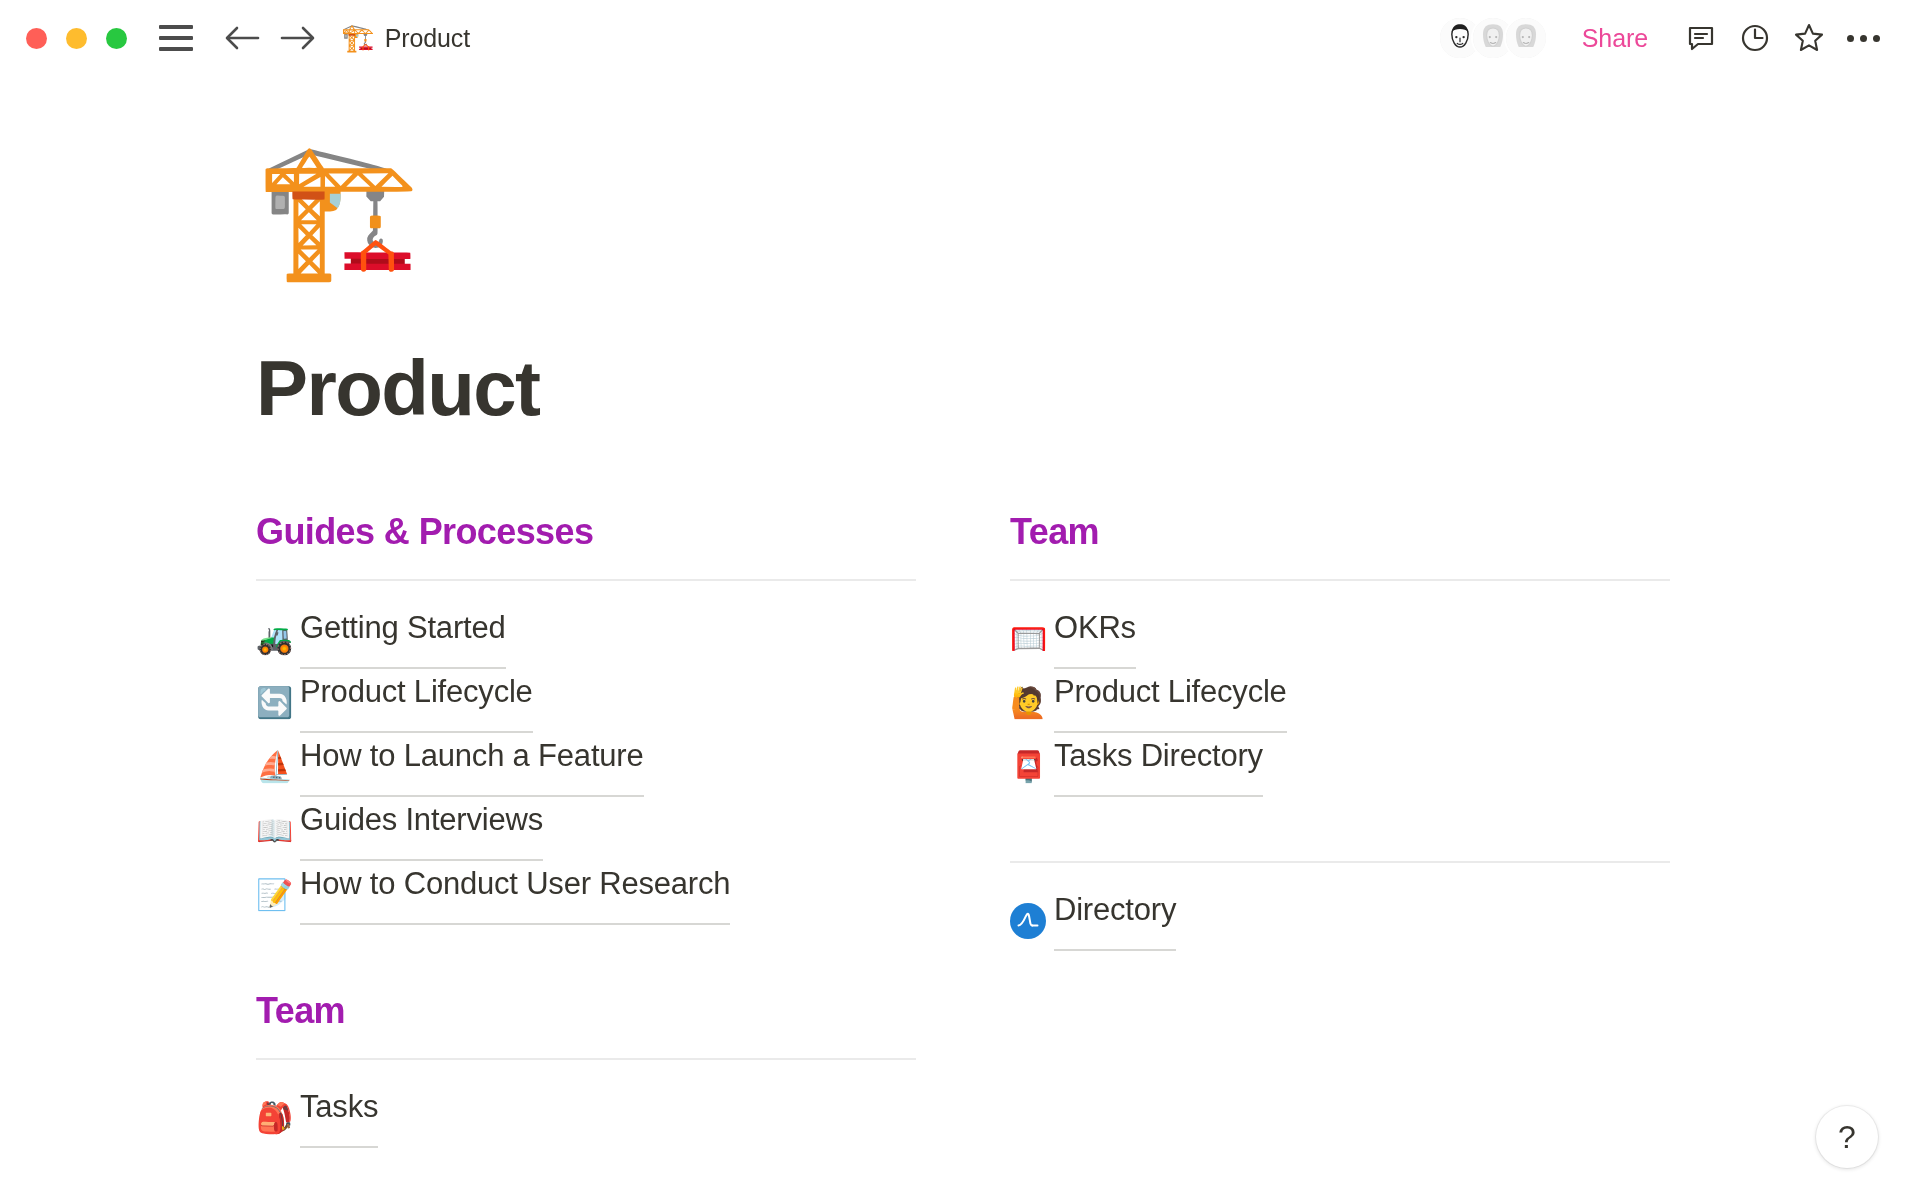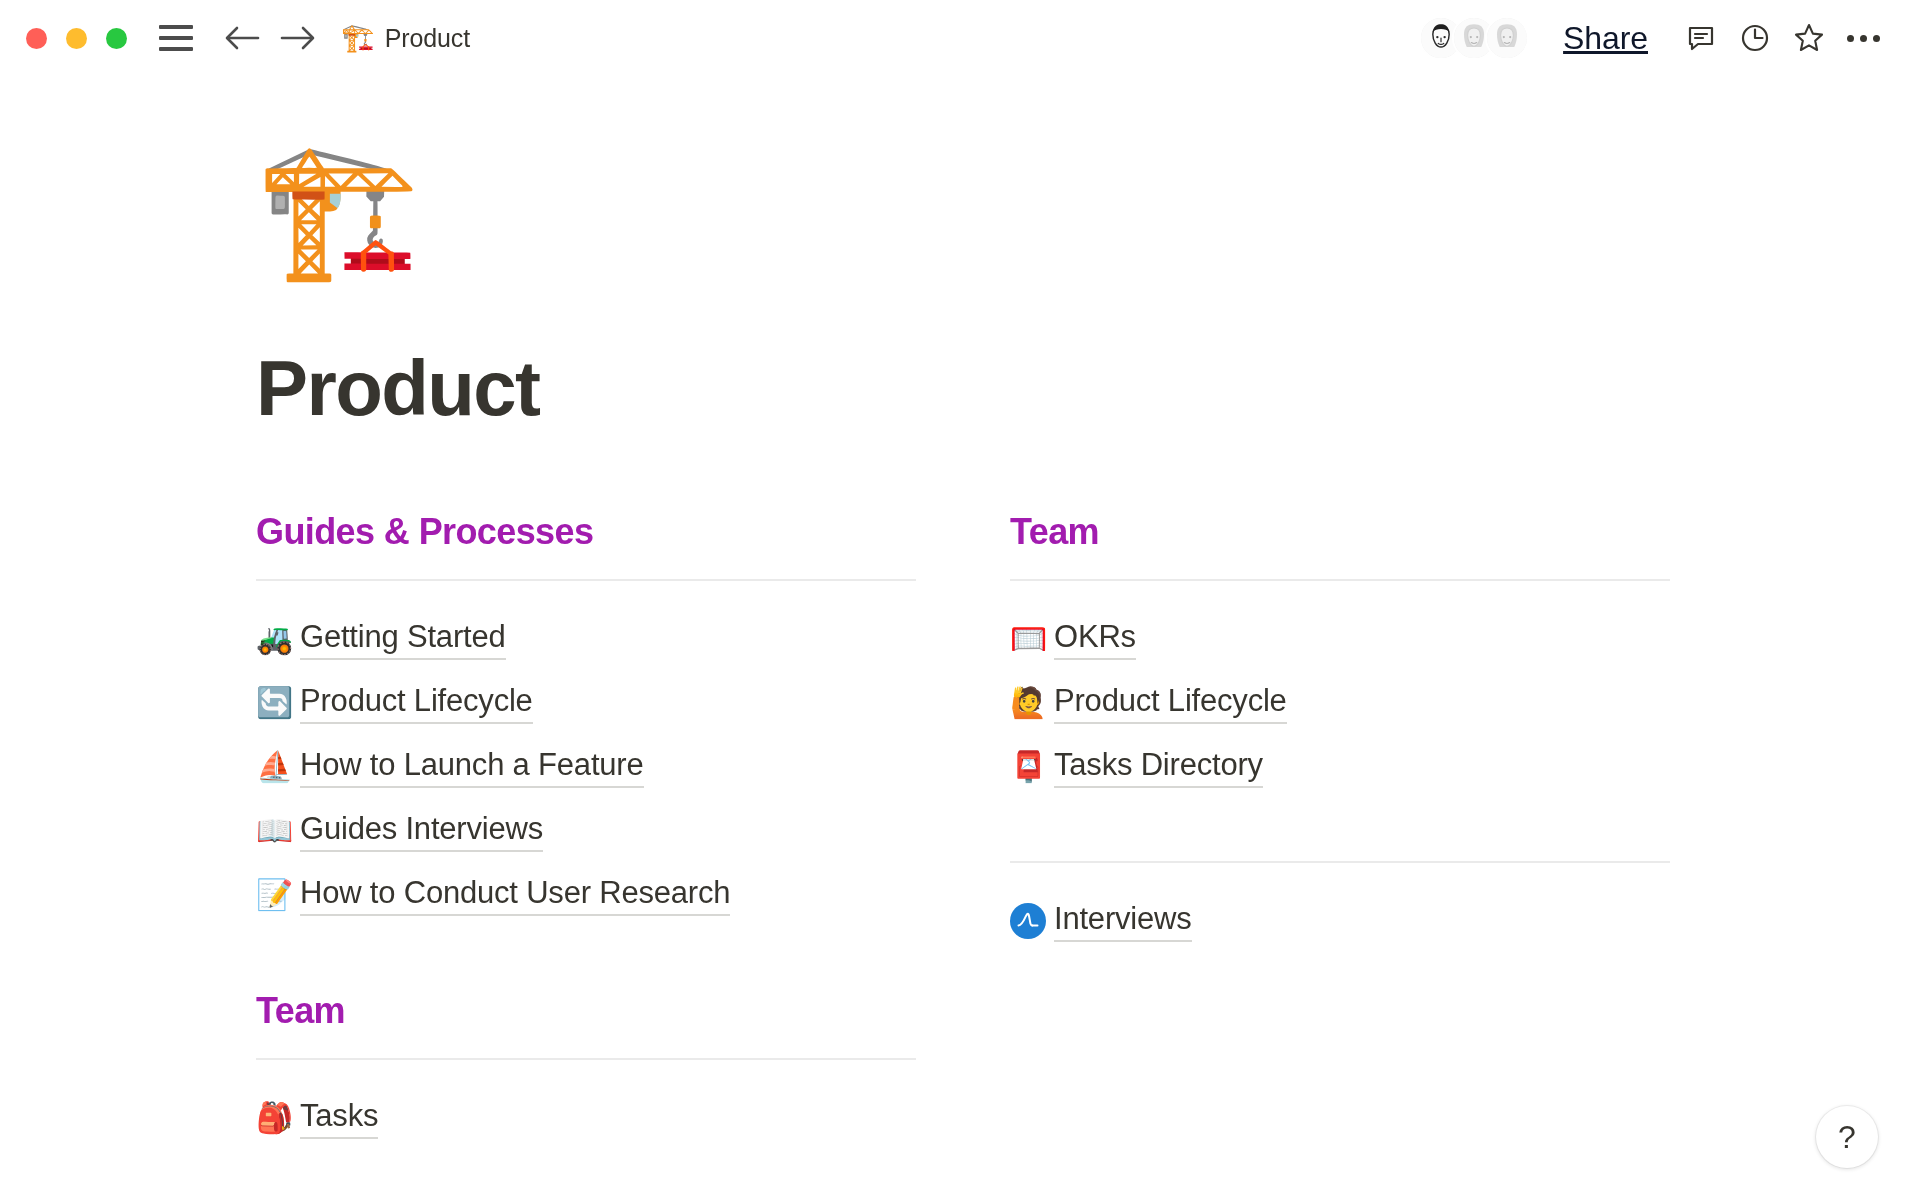--- a/index.html
+++ b/index.html
@@ -70,27 +70,26 @@
     border: 2px solid #ffffff;
     overflow: hidden;
     background: #efefef;
     display: block;
     position: relative;
   }
   .avatar + .avatar { margin-left: -11px; }
   .avatar svg { display:block; width: 100%; height: 100%; }
 
   .share-btn {
-    font-size: 32px;
-    color: #0f172a;
+    font-size: 25px;
+    color: #ec4899;
     padding: 6px 12px;
     cursor: pointer;
     letter-spacing: -0.1px;
     margin-right: 14px;
-    text-decoration: underline;
   }
   .icon-btn {
     width: 54px; height: 54px;
     display:flex; align-items:center; justify-content:center;
     cursor: pointer;
     border-radius: 6px;
   }
   .icon-btn svg { display:block; }
   .dots { display: flex; align-items: center; gap: 6px; }
   .dots i { width: 7px; height: 7px; border-radius: 50%; background: #37352f; display:block; }
@@ -169,21 +168,21 @@
     display: inline-block;
     flex: 0 0 44px;
     user-select: none;
   }
   .link-text {
     font-size: 31px;
     color: #37352f;
     border-bottom: 2px solid #d7d7d4;
     line-height: 1.25;
     letter-spacing: -0.2px;
-    padding-bottom: 1px;
+    padding-bottom: 19px;
   }
 
   
   .amp-icon {
     width: 36px; height: 36px;
     flex: 0 0 44px;
     display: flex; align-items: center; justify-content: flex-start;
   }
   .amp-icon svg { display: block; }
 
@@ -388,21 +387,21 @@
           <div class="section-divider"></div>
           <div class="link-list">
             <div class="link-row">
               <span class="amp-icon">
                 <svg width="36" height="36" viewBox="0 0 36 36">
                   <circle cx="18" cy="18" r="18" fill="#1e7fd4"></circle>
                   <path d="M8.5 22.5c3-0.2 5.2-4.6 7-8.6 1-2.2 2.2-4.6 3.1-2.4 0.9 2.2 1.3 7.2 1.9 9.3 0.4 1.4 1 1.9 1.8 1.7" stroke="#ffffff" stroke-width="2" fill="none" stroke-linecap="round" stroke-linejoin="round"></path>
                   <path d="M22.3 22.5h5.2" stroke="#ffffff" stroke-width="2" stroke-linecap="round"></path>
                 </svg>
               </span>
-              <span class="link-text">Interviews</span>
+              <span class="link-text">Directory</span>
             </div>
           </div>
         </div>
 
       </div>
 
     </div>
   </div>
 
   <div class="help-btn">?</div>

